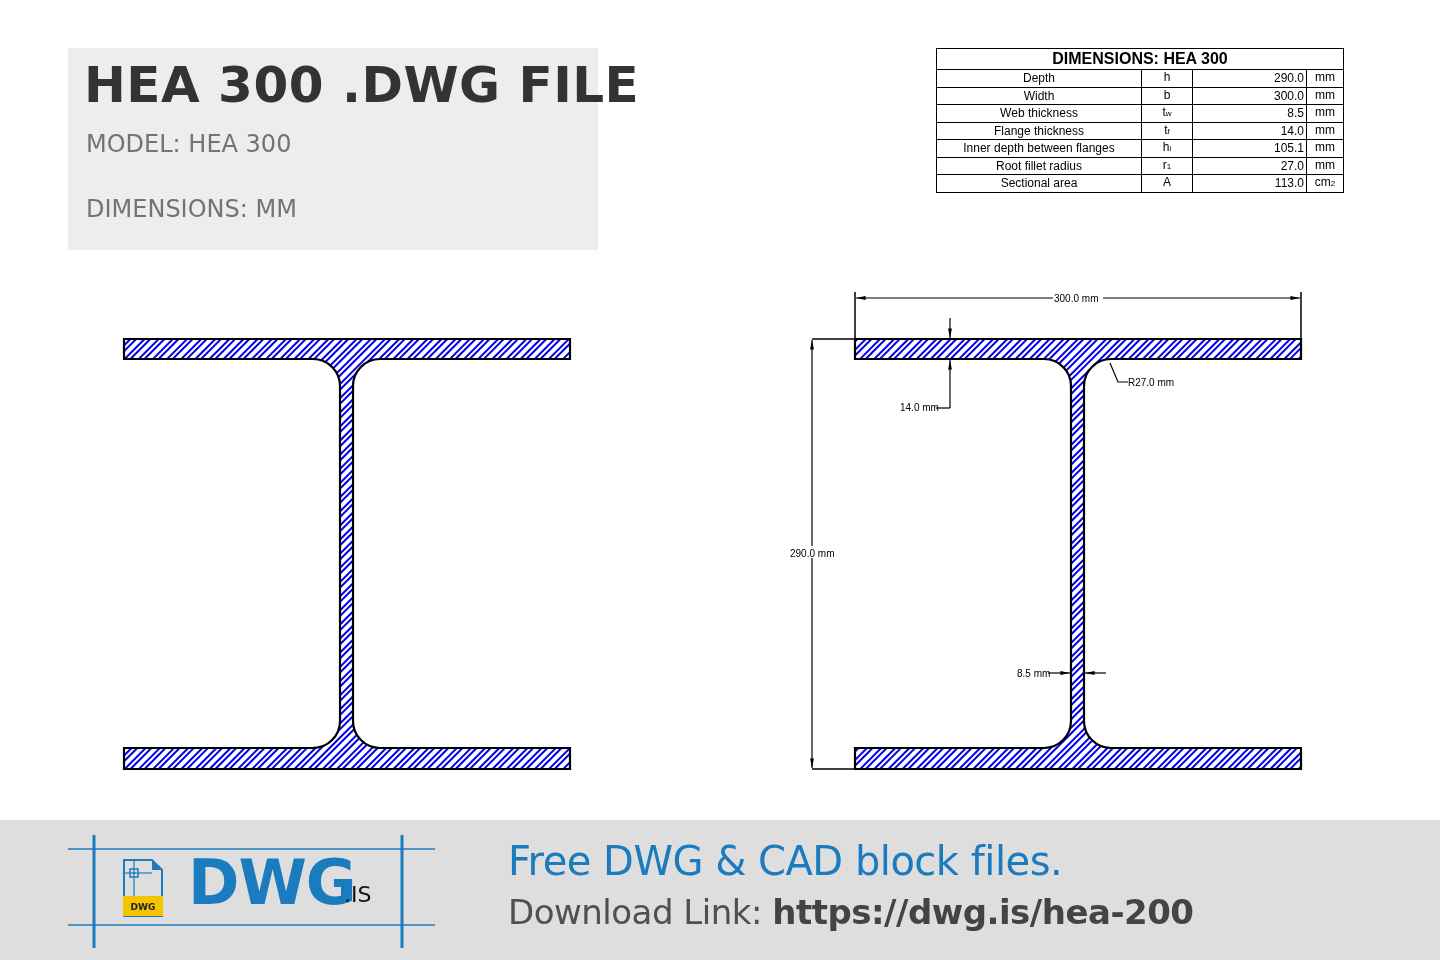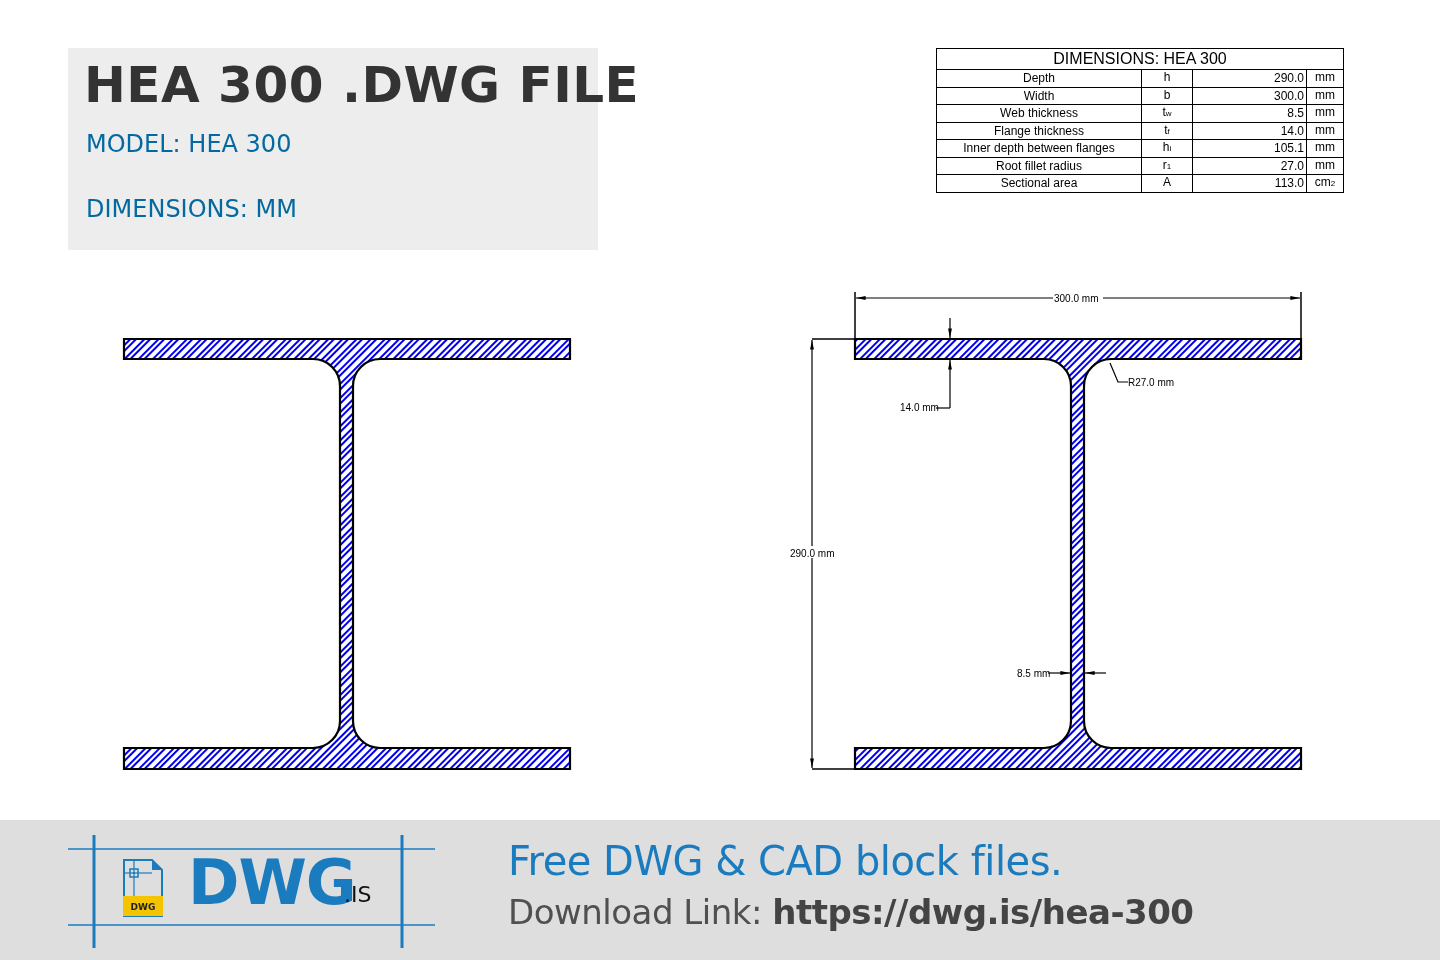--- a/index.html
+++ b/index.html
@@ -1,22 +1,22 @@
 <!DOCTYPE html>
 <html><head>
 <meta charset="utf-8">
 <style>
   html, body { margin:0; padding:0; }
   body { width:1440px; height:960px; position:relative; background:#ffffff; overflow:hidden; font-family:"DejaVu Sans", sans-serif; }
   .info-box { position:absolute; left:68px; top:48px; width:530px; height:202px; background:#ededed; }
   .info-title { position:absolute; left:16px; top:8px; font-size:50px; font-weight:bold; color:#333333; letter-spacing:0.5px; white-space:nowrap; font-family:"DejaVu Sans", sans-serif; }
-  .info-line { position:absolute; left:18px; font-size:24px; color:#0369a1; white-space:nowrap; font-family:"DejaVu Sans", sans-serif; }
+  .info-line { position:absolute; left:18px; font-size:24px; color:#737373; white-space:nowrap; font-family:"DejaVu Sans", sans-serif; }
   .dim-table { position:absolute; left:936px; top:48px; border-collapse:collapse; font-family:"Liberation Sans", sans-serif; color:#000; }
   .dim-table td, .dim-table th { border:1.5px solid #000; padding:0 2px; height:16.5px; font-size:12px; line-height:14px; }
-  .dim-table th { font-size:16px; font-weight:normal; height:20px; text-align:center; }
+  .dim-table th { font-size:16px; font-weight:bold; height:20px; text-align:center; }
   .c-label { width:200px; text-align:center; }
   .c-sym { width:46px; text-align:center; }
   .c-val { width:109px; text-align:right; }
   .c-unit { width:32px; text-align:center; }
   .sub { font-size:8px; }
   .drawing { position:absolute; left:0; top:0; }
   .footer { position:absolute; left:0; top:820px; width:1440px; height:140px; background:#dedede; }
   .tagline { position:absolute; left:508px; top:18px; font-size:40px; color:#1a7bbf; white-space:nowrap; font-family:"DejaVu Sans", sans-serif; letter-spacing:-0.5px; }
   .download { position:absolute; left:508px; top:72px; font-size:34px; color:#505050; white-space:nowrap; font-family:"DejaVu Sans", sans-serif; letter-spacing:-0.5px; }
   .download b { color:#444444; }
@@ -149,15 +149,15 @@
       <rect x="130" y="49" width="8" height="8" fill="none" stroke="#1a7bbf" stroke-width="1.5"></rect>
       <rect x="133" y="52" width="2" height="2" fill="#1a7bbf"></rect>
       <rect x="123" y="76" width="40" height="20" fill="#f5c400"></rect>
       <text x="143" y="90" text-anchor="middle" font-family="DejaVu Sans, sans-serif" font-size="9" font-weight="bold" fill="#222">DWG</text>
     </g>
   </svg>
   <div class="logo-text">DWG</div>
   <div class="logo-tld">.IS</div>
   <div class="tagline">Free DWG &amp; CAD block files.</div>
   <div class="download">
-    <span>Download Link: </span><b>https://dwg.is/hea-300</b>
+    <span>Download Link: </span><b>https://dwg.is/hea-200</b>
   </div>
 </div>
 
 </body></html>

